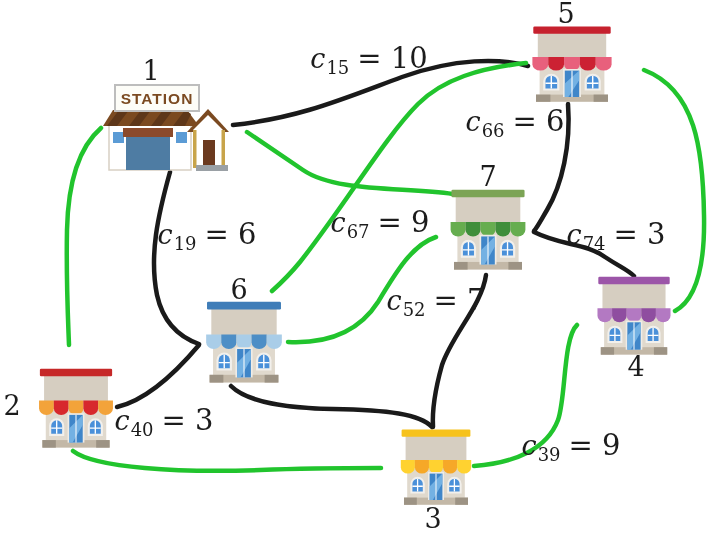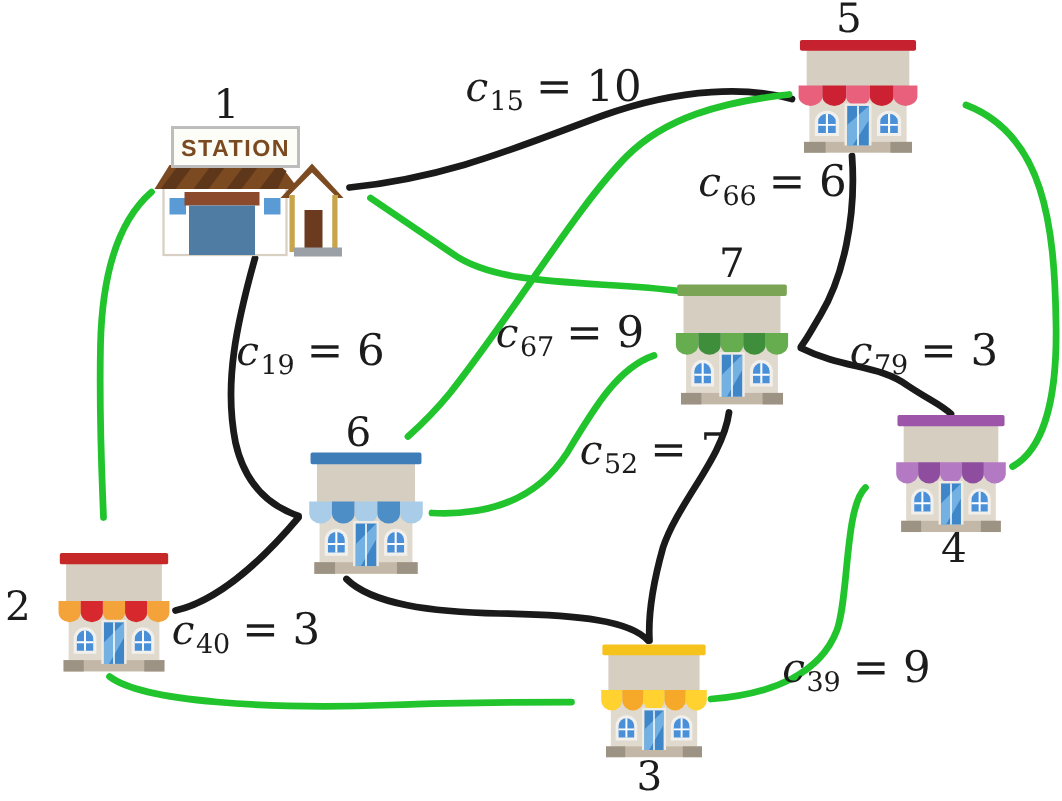--- a/index.html
+++ b/index.html
@@ -161,17 +161,17 @@
     <i>c</i><sub>19</sub><span class="eq">= 6</span></div>
   <div class="elabel" style="left:164px;top:420px">
     <i>c</i><sub>40</sub><span class="eq">= 3</span></div>
   <div class="elabel" style="left:436px;top:300px">
     <i>c</i><sub>52</sub><span class="eq">= 7</span></div>
   <div class="elabel" style="left:380px;top:222px">
     <i>c</i><sub>67</sub><span class="eq">= 9</span></div>
   <div class="elabel" style="left:571px;top:445px">
     <i>c</i><sub>39</sub><span class="eq">= 9</span></div>
   <div class="elabel" style="left:616px;top:234px">
-    <i>c</i><sub>79</sub><span class="eq">= 3</span></div>
+    <i>c</i><sub>74</sub><span class="eq">= 3</span></div>
   <div class="elabel" style="left:515px;top:121px">
     <i>c</i><sub>66</sub><span class="eq">= 6</span></div>
 
 </div>
 
 </body></html>

